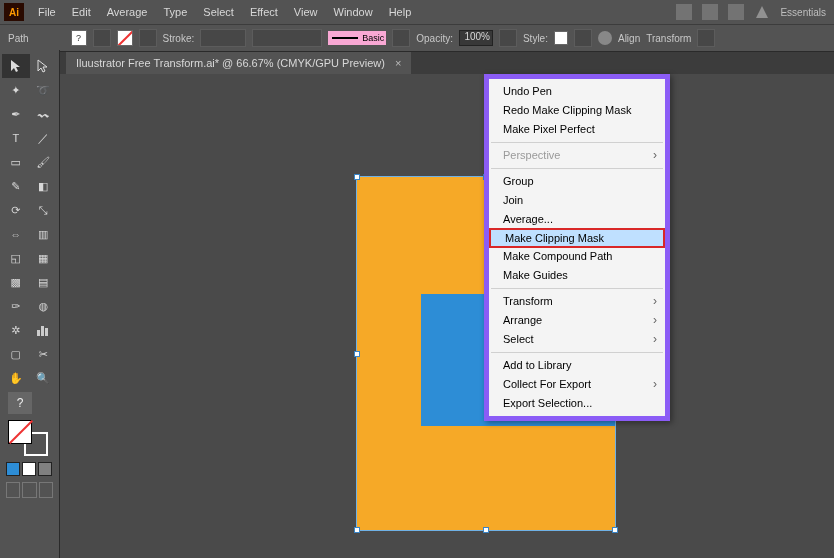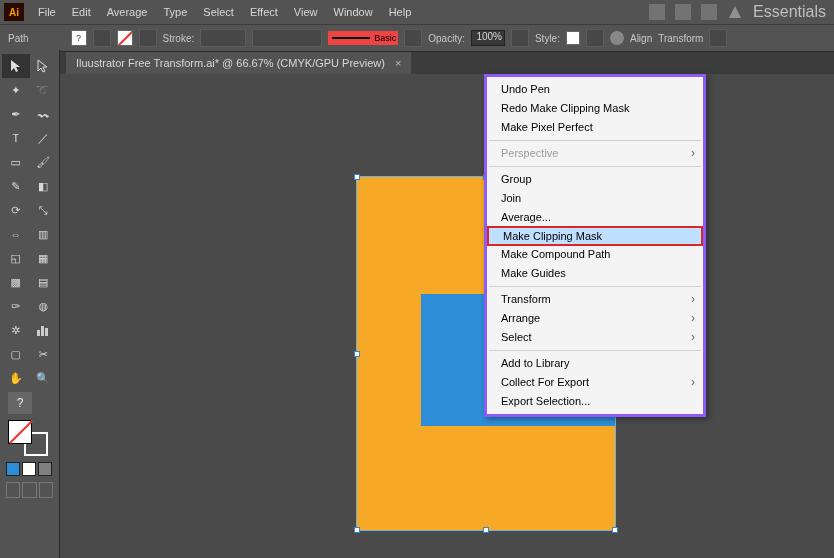--- a/index.html
+++ b/index.html
@@ -2,30 +2,30 @@
 <html><head>
 <meta charset="utf-8">
 <style>
 * { margin:0; padding:0; box-sizing:border-box; font-family:"Segoe UI",Tahoma,sans-serif; font-size:11px; color:#d8d8d8; user-select:none; }
 html,body { width:834px; height:558px; background:#4a4a4a; overflow:hidden; }
 .menubar { height:24px; background:#535353; display:flex; align-items:center; padding-left:4px; }
 .ai-logo { width:20px; height:18px; background:#2a0a00; color:#ff9a00; font-weight:bold; font-size:10px; display:flex; align-items:center; justify-content:center; margin-right:6px; border-radius:0; }
 .menu-item { padding:0 8px; height:24px; line-height:24px; cursor:default; }
 .menu-right { margin-left:auto; display:flex; align-items:center; gap:10px; padding-right:8px; }
 .m-icon { width:16px; height:16px; background:#888; opacity:.6; }
-.ess { font-size:16px; color:#bfbfbf; }
+.ess { font-size:10px; color:#bfbfbf; }
 .ctrlbar { height:28px; background:#535353; display:flex; align-items:center; padding:0 8px; gap:6px; border-top:1px solid #3c3c3c; border-bottom:1px solid #2a2a2a; }
 .ctrl-label { font-size:10px; color:#c8c8c8; }
 .sw { width:16px; height:16px; border:1px solid #666; background:#fff; }
 .sw.diag { position:relative; overflow:hidden; }
 .sw.diag::after { content:""; position:absolute; left:-3px; top:6px; width:22px; height:2px; background:#e33; transform:rotate(-45deg); }
 .sw.q { display:flex; align-items:center; justify-content:center; color:#333; font-size:9px; }
 .dd { width:60px; height:18px; background:#474747; border:1px solid #5c5c5c; }
 .dd.sm { width:18px; }
-.stroke-prev { width:70px; height:14px; background:#ef4444; color:#000; display:flex; align-items:center; justify-content:flex-end; padding-right:2px; font-size:9px; }
+.stroke-prev { width:58px; height:14px; background:#f9a8d4; color:#000; display:flex; align-items:center; justify-content:flex-end; padding-right:2px; font-size:9px; }
 .stroke-prev::before { content:""; flex:1; height:2px; background:#000; margin:0 4px; }
 .opbox { width:34px; height:16px; background:#383838; border:1px solid #222; text-align:right; padding-right:2px; font-size:10px; }
 .swatch-white { width:14px; height:14px; background:#fff; border:1px solid #666; }
 .globe { width:14px; height:14px; border-radius:50%; background:#888; }
 .tabbar { height:22px; background:#3c3c3c; display:flex; align-items:stretch; padding-left:66px; }
 .doc-tab { background:#535353; padding:0 10px; display:flex; align-items:center; gap:10px; font-size:10px; color:#dcdcdc; }
 .doc-tab .x { color:#bbb; }
 .work { position:absolute; left:66px; top:74px; right:0; bottom:0; background:#4a4a4a; }
 .toolbox { position:absolute; left:0; top:50px; width:60px; bottom:0; background:#535353; border-right:1px solid #2a2a2a; padding:4px 2px; }
 .tool-row { display:flex; }
@@ -38,21 +38,21 @@
 .fs-a::after { content:""; position:absolute; left:-4px; top:10px; width:32px; height:2px; background:#e33; transform:rotate(-45deg); }
 .fs-b { position:absolute; right:0; bottom:0; width:24px; height:24px; background:#535353; border:2px solid #fff; }
 .qbox { width:24px; height:22px; margin:2px 6px; background:#666; display:flex; align-items:center; justify-content:center; font-size:12px; color:#eee; }
 .drawmodes { display:flex; gap:2px; margin:6px 4px; }
 .dm { width:16px; height:16px; border:1px solid #777; }
 .canvas { position:absolute; inset:0; }
 .orange { position:absolute; left:290px; top:102px; width:260px; height:355px; background:#f6a927; }
 .blue { position:absolute; left:355px; top:220px; width:195px; height:132px; background:#2d8dd6; }
 .sel-rect { position:absolute; left:290px; top:102px; width:260px; height:355px; border:1px solid #6fb1e6; }
 .handle { position:absolute; width:6px; height:6px; background:#fff; border:1px solid #3a84c4; }
-.ctx { position:absolute; left:418px; top:0; width:222px; background:#f4f4f4; border:3px solid #8b5cf6; box-shadow:2px 2px 6px rgba(0,0,0,.4); padding:3px 0; color:#000; }
+.ctx { position:absolute; left:418px; top:0; width:186px; background:#f4f4f4; border:5px solid #8b5cf6; box-shadow:2px 2px 6px rgba(0,0,0,.4); padding:3px 0; color:#000; }
 .ctx div { height:19px; line-height:19px; padding:0 14px; font-size:11px; color:#000; position:relative; }
 .ctx .dis { color:#9a9a9a; }
 .ctx .sub::after { content:"›"; position:absolute; right:8px; top:0; color:#666; font-size:12px; }
 .ctx .sep { height:1px; background:#d0d0d0; margin:3px 2px; padding:0; }
 .ctx .hl { background:#bfe0ff; border:2px solid #d92727; height:20px; line-height:16px; margin:-1px 0; }
 svg { display:block; }
 </style>
 </head>
 <body>
 

